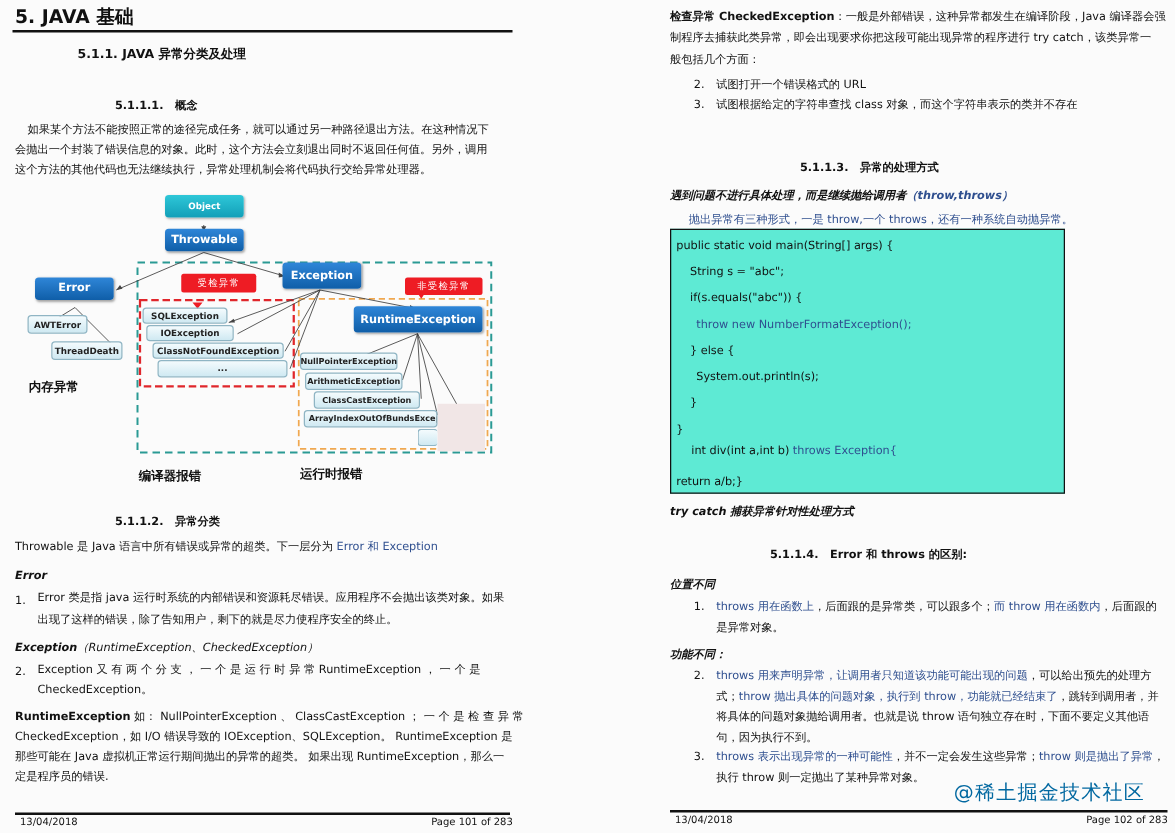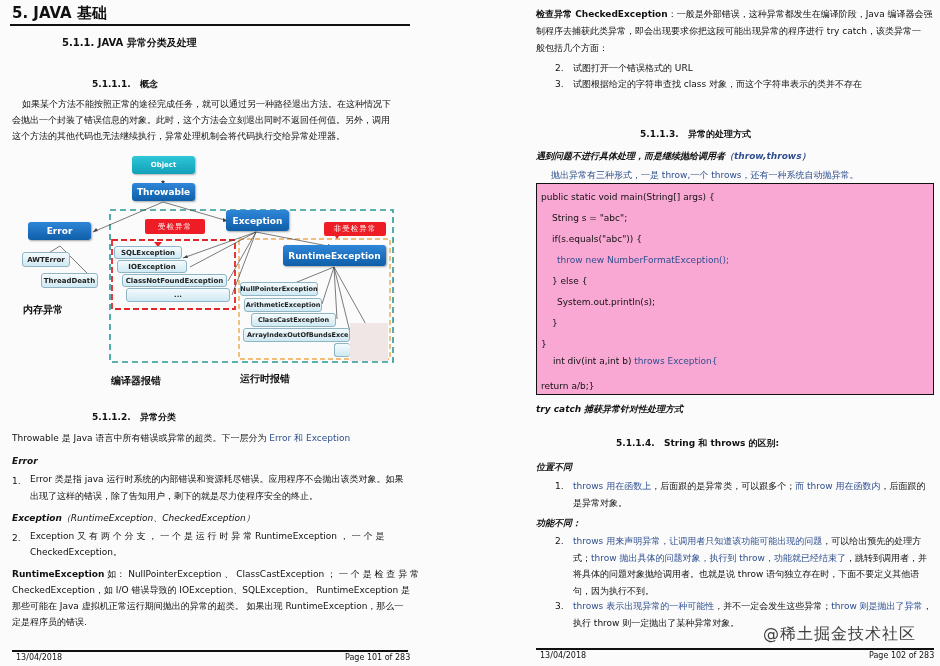--- a/index.html
+++ b/index.html
@@ -25,24 +25,24 @@
   .diagram { position: absolute; left: 0; top: 150px; width: 420px; height: 245px; }
   .node { position: absolute; display: flex; align-items: center; justify-content: center; font-weight: bold; border-radius: 3px; white-space: nowrap; }
   .node.dark { background: linear-gradient(#2f86d8, #0f5ea8); color: #fff; font-size: 9px; box-shadow: 1px 1px 2px rgba(0,0,0,0.35); }
   .node.cyan { background: linear-gradient(#2ec7d8, #129fb8); color: #fff; font-size: 7px; box-shadow: 1px 1px 2px rgba(0,0,0,0.3); }
   .node.light { background: linear-gradient(#f4fbfd, #cfe9f2); color: #222; font-size: 7px; border: 1px solid #8fb5c4; }
   .node.light.thin { font-weight: bold; font-size: 6.5px; }
   .tag { position: absolute; background: #ee1c24; color: #fff; font-size: 7.5px; display: flex; align-items: center; justify-content: center; border-radius: 2px; letter-spacing: 1px; }
   .diag-label { position: absolute; font-size: 10px; font-weight: bold; }
 
   
-  .code-box { position: absolute; left: 6px; top: 183px; width: 398px; height: 212px; border: 1px solid #111; background: #f9a8d4; }
+  .code-box { position: absolute; left: 6px; top: 183px; width: 316px; height: 212px; border: 1px solid #111; background: #5eead4; }
   .code-line { position: absolute; font-size: 9px; white-space: nowrap; }
 
-  .watermark { position: absolute; left: 763px; top: 624px; font-size: 16px; color: #404040; letter-spacing: 1px; }
+  .watermark { position: absolute; left: 763px; top: 624px; font-size: 16px; color: #0369a1; letter-spacing: 1px; }
 </style>
 </head>
 <body>
 
 <div class="page left">
   <div class="abs h1">5. JAVA 基础</div>
   <div class="h1-rule"></div>
 
   <div class="abs h2" style="left:62px; top:36px;">5.1.1.  JAVA 异常分类及处理</div>
 
@@ -186,21 +186,21 @@
     <div class="code-line" style="left:4px; top:155px;">}</div>
     <div class="code-line" style="left:4px; top:172px;margin-left:12px;"><span>int div(int a,int b) </span><span class="blue">throws Exception{</span></div>
     <div class="code-line" style="left:4px; top:197px;">return a/b;}</div>
   </div>
 
   <div class="abs" style="left:6px; top:403px; font-size:8.5px;">
     <span class="bi">try catch</span> <span class="bi">捕获异常针对性处理方式</span>
   </div>
 
   <div class="abs h3" style="left:86px; top:437px;">
-    <span class="num">5.1.1.4.</span><span>String 和 throws 的区别:</span>
+    <span class="num">5.1.1.4.</span><span>Error 和 throws 的区别:</span>
   </div>
   <div class="abs bi" style="left:6px; top:461px;">位置不同</div>
 
   <div class="abs" style="left:25px; top:478px; font-size:9px; line-height:17px;">
     <span class="li-num">1.</span>
     <div style="padding-left:18px;">
       <div><span class="blue">throws 用在函数上</span><span>，后面跟的是异常类，可以跟多个；</span><span class="blue">而 throw 用在函数内</span><span>，后面跟的</span></div>
       <div>是异常对象。</div>
     </div>
   </div>

